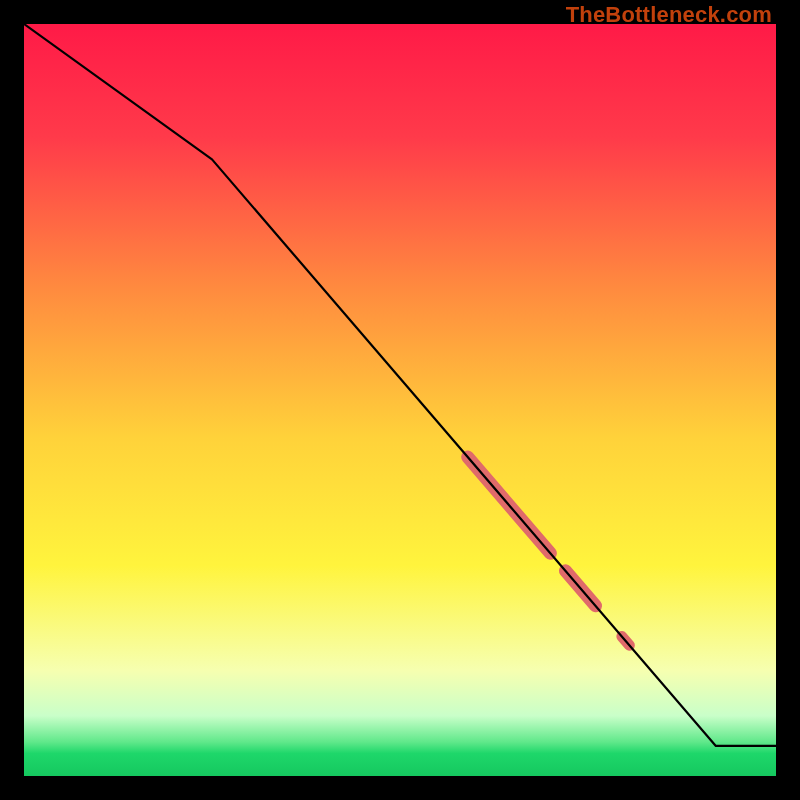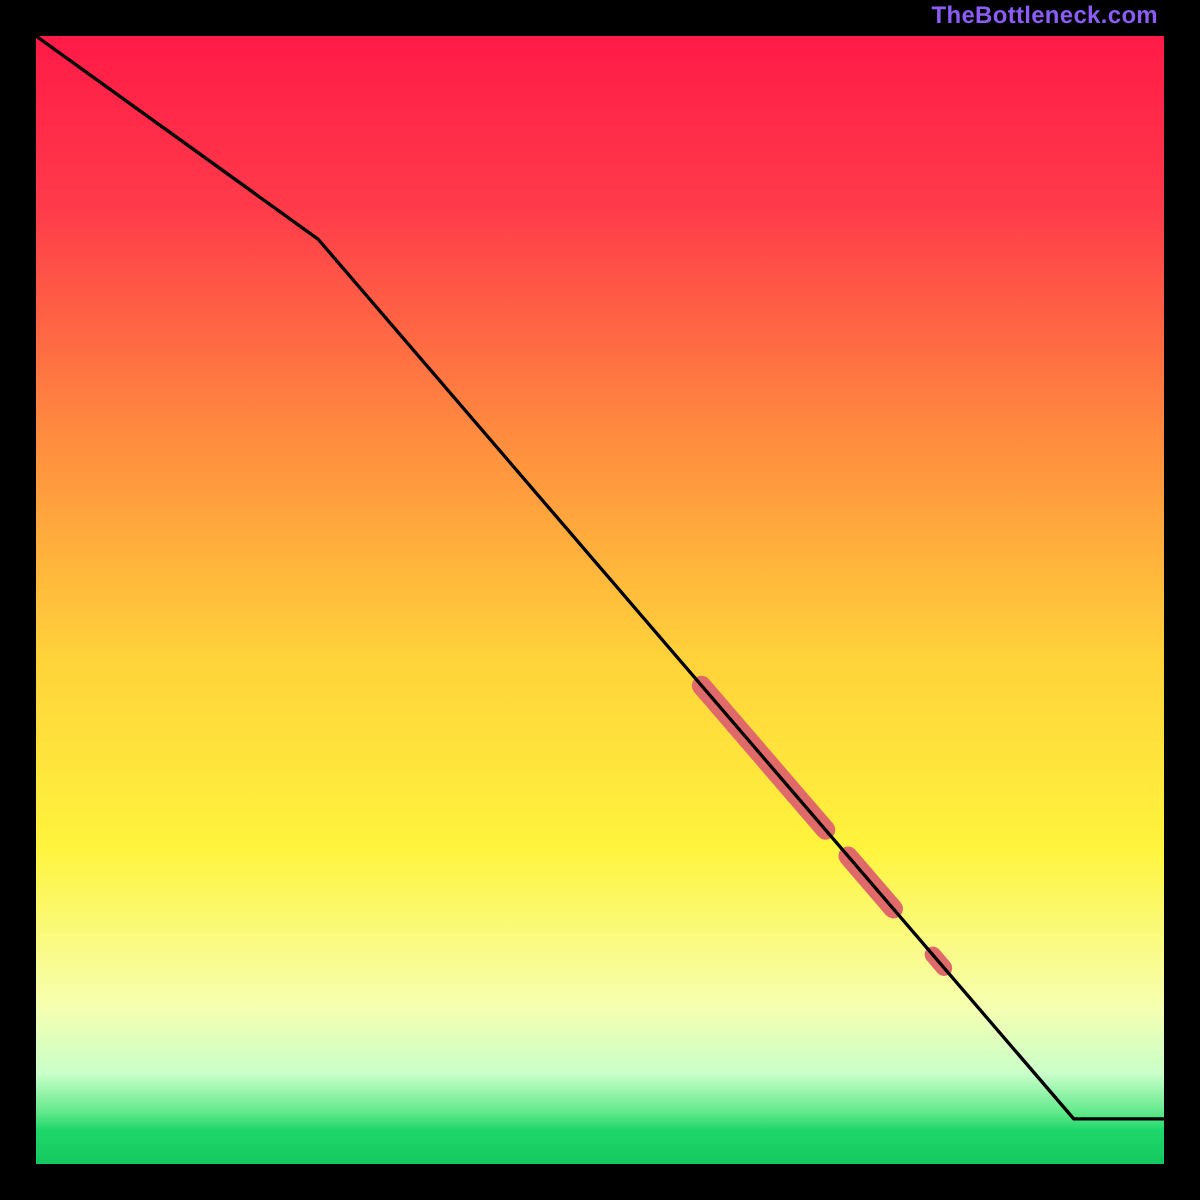--- a/index.html
+++ b/index.html
@@ -13,23 +13,23 @@
   }
   .gradient-bg {
     position: absolute;
     left: 0; top: 0; width: 100%; height: 100%;
   }
   .watermark {
     position: absolute;
     top: 2px;
     right: 28px;
     font-family: Arial, Helvetica, sans-serif;
-    font-size: 16px;
+    font-size: 22px;
     font-weight: 600;
-    color: #8b5cf6;
+    color: #c2410c;
     letter-spacing: 0.2px;
   }
   .plot-svg {
     position: absolute;
     left: 0; top: 0; width: 100%; height: 100%;
   }
 </style>
 </head>
 <body>
 

